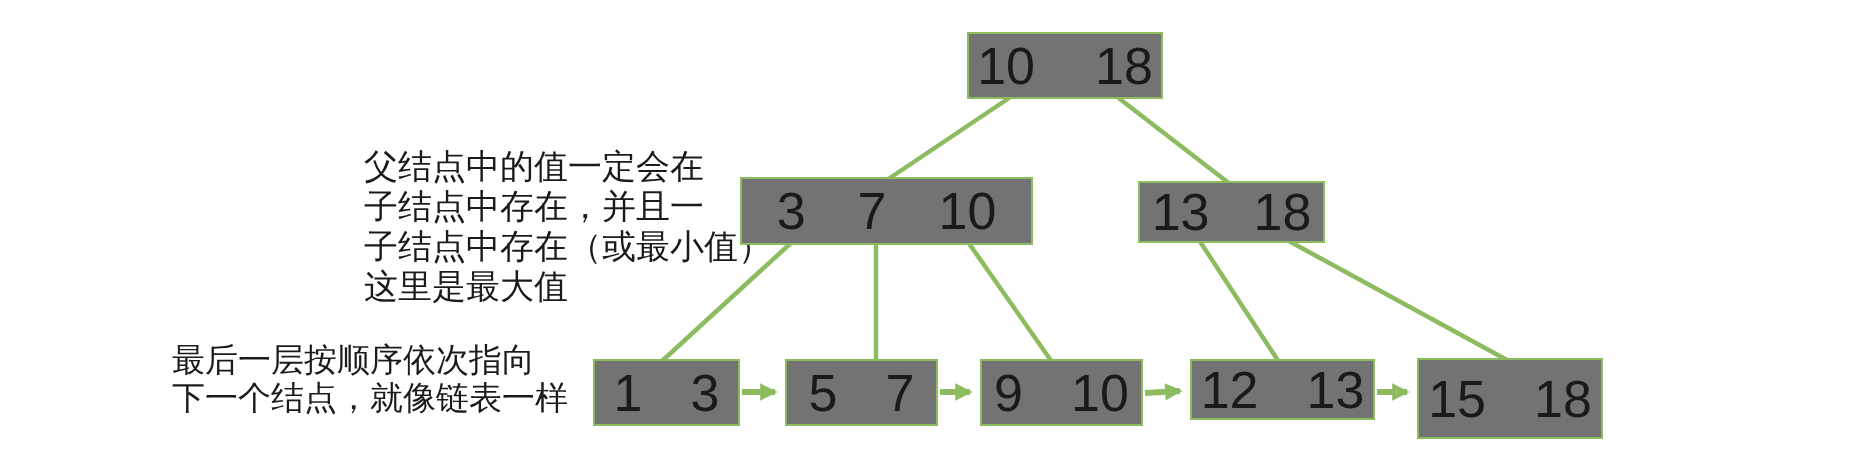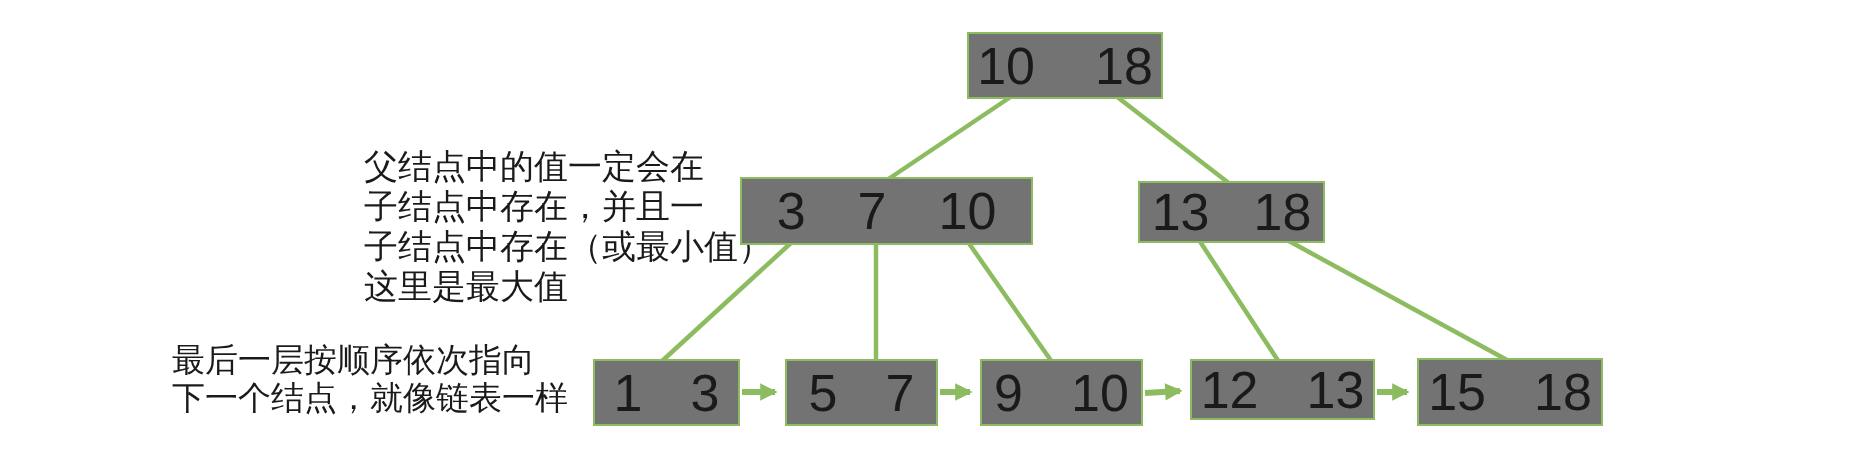--- a/index.html
+++ b/index.html
@@ -49,21 +49,21 @@
   .annotation-bottom { left: 172px; top: 341px; font-size: 33px; line-height: 38px; }
 
   
   .box-root   { left: 967px;  top: 32px;  width: 196px; height: 67px; }
   .box-int0   { left: 740px;  top: 177px; width: 293px; height: 68px; }
   .box-int1   { left: 1138px; top: 181px; width: 187px; height: 62px; }
   .box-leaf0  { left: 593px;  top: 359px; width: 147px; height: 67px; }
   .box-leaf1  { left: 785px;  top: 359px; width: 153px; height: 67px; }
   .box-leaf2  { left: 980px;  top: 359px; width: 163px; height: 67px; }
   .box-leaf3  { left: 1190px; top: 359px; width: 185px; height: 61px; }
-  .box-leaf4  { left: 1417px; top: 358px; width: 186px; height: 68px; }
+  .box-leaf4  { left: 1417px; top: 358px; width: 186px; height: 81px; }
 </style>
 </head>
 <body>
 
 <div class="diagram" style="--green: #8dbc60;">
 
   <svg class="connector-layer" width="1856" height="450" viewBox="0 0 1856 450" xmlns="http://www.w3.org/2000/svg">
     <defs>
       <marker id="arrowhead" viewBox="0 0 10 10" refX="8.5" refY="5" markerWidth="3.2" markerHeight="2.9" orient="auto" markerUnits="strokeWidth">
         <path d="M 0 0 L 10 5 L 0 10 z" fill="currentColor"></path>

